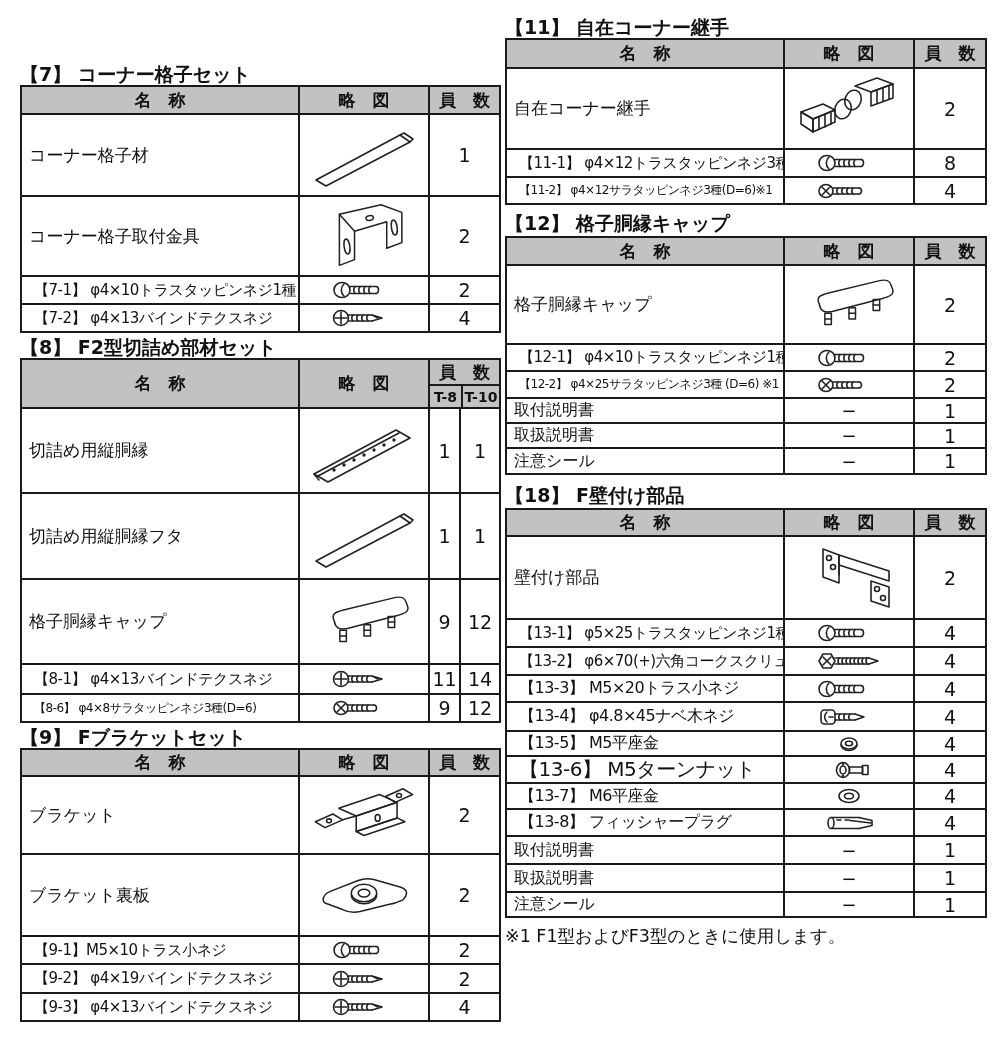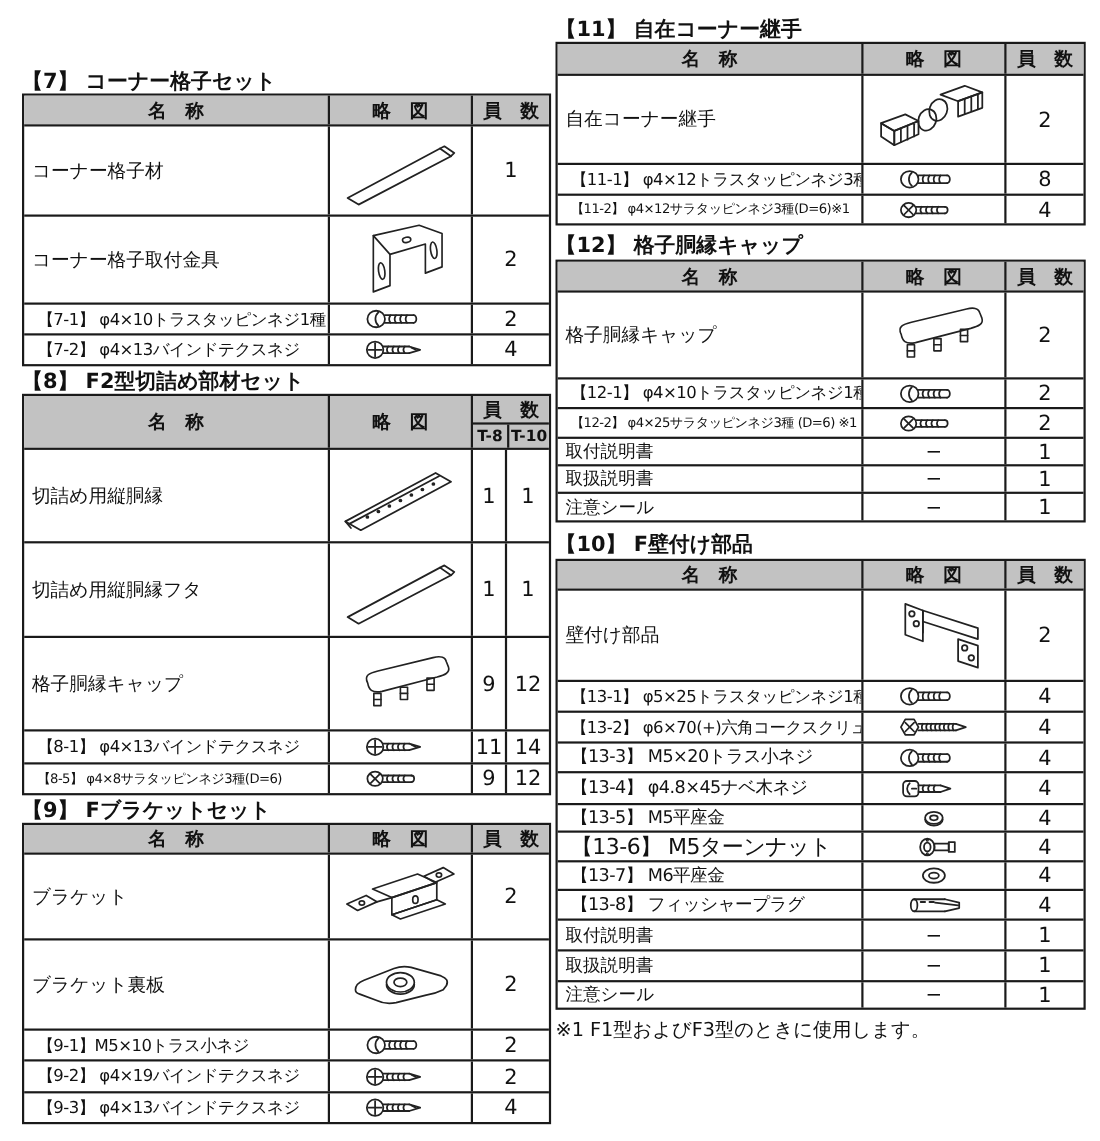--- a/index.html
+++ b/index.html
@@ -346,21 +346,21 @@
       <div class="c cn">【8-1】 φ4×13バインドテクスネジ</div>
       <div class="c cs">
           <svg class="scr" width="64" height="22">
             <use href="#i-screw-bind" xlink:href="#i-screw-bind"></use>
           </svg>
         </div>
       <div class="c cqa">11</div>
       <div class="c cqb">14</div>
     </div>
     <div class="row sub xs" style="height:28px">
-      <div class="c cn">【8-5】 φ4×8サラタッピンネジ3種(D=6)</div>
+      <div class="c cn">【8-6】 φ4×8サラタッピンネジ3種(D=6)</div>
       <div class="c cs">
           <svg class="scr" width="64" height="22">
             <use href="#i-screw-sara" xlink:href="#i-screw-sara"></use>
           </svg>
         </div>
       <div class="c cqa">9</div>
       <div class="c cqb">12</div>
     </div>
   </div>
 </div>
@@ -512,21 +512,21 @@
       <div class="c cn" style="font-size:16px">注意シール</div>
       <div class="c cs">
           <span class="dash">−</span>
         </div>
       <div class="c cq">1</div>
     </div>
   </div>
 </div>
 
 <div class="section" style="left:505px;top:484px;">
-  <div class="sec-title" style="margin-bottom:2px">【10】 F壁付け部品</div>
+  <div class="sec-title" style="margin-bottom:2px">【18】 F壁付け部品</div>
   <div class="tbl w-right">
     <div class="row hdr" style="height:25px">
       <div class="c cn">名　称</div>
       <div class="c cs">略　図</div>
       <div class="c cq">員　数</div>
     </div>
     <div class="row" style="height:83px">
       <div class="c cn">壁付け部品</div>
       <div class="c cs">
           <svg class="part" width="112" height="74">

